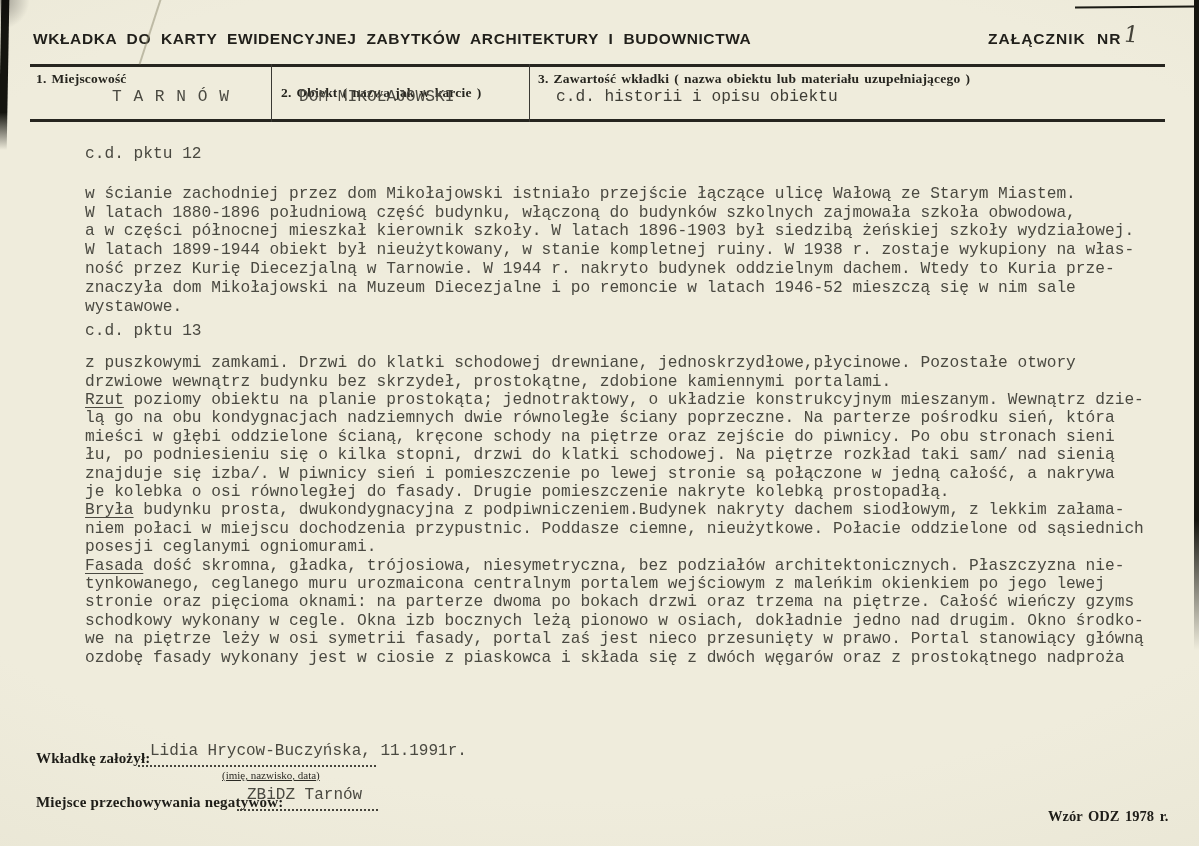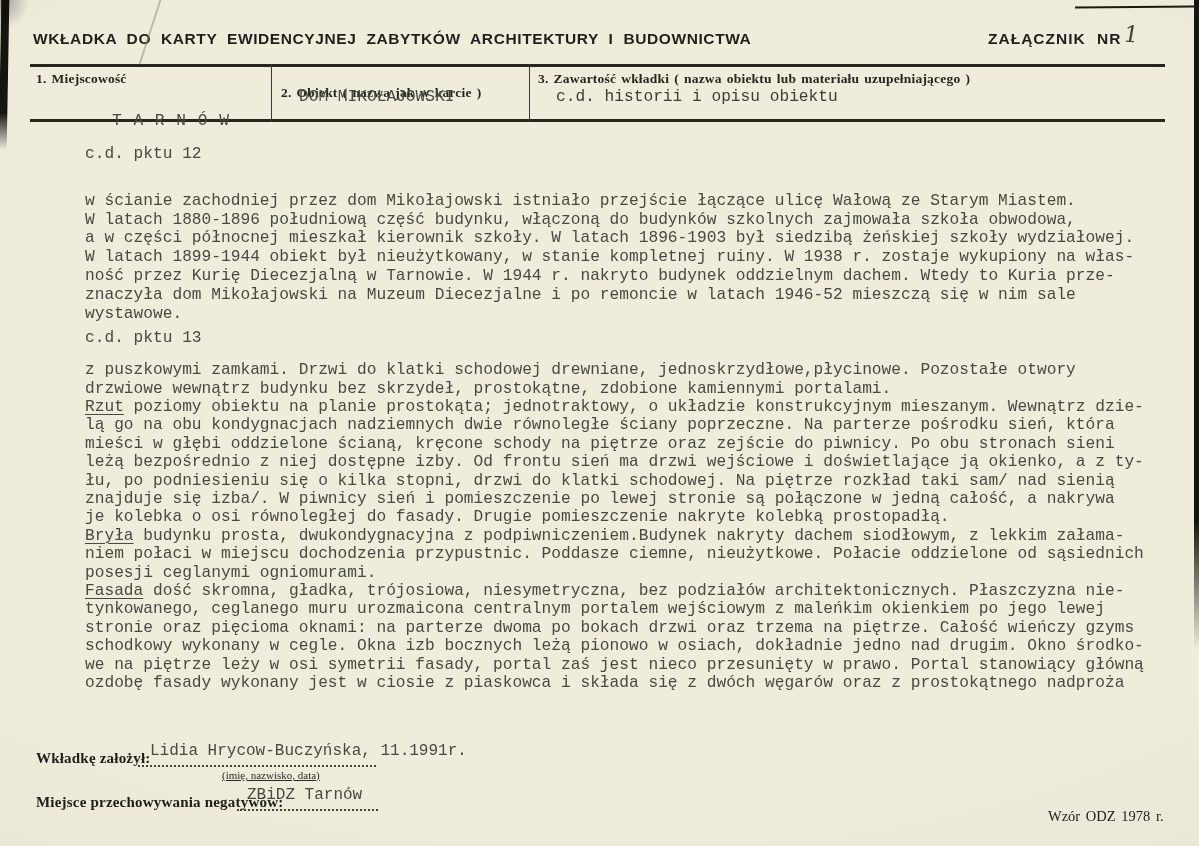--- a/index.html
+++ b/index.html
@@ -41,30 +41,30 @@
     position:absolute;top:71px;
     font-family:"Liberation Serif", serif;font-weight:600;
     font-size:13.5px;color:#26251f;letter-spacing:.2px;word-spacing:1.5px;
   }
   .col-label.c1{left:36px;} .col-label.c2{left:281px;margin-top:14px;} .col-label.c3{left:538px;}
   .mono{
     font-family:"Liberation Mono","DejaVu Sans Mono",monospace;
     color:#4a4941;
   }
   .col-value{position:absolute;top:88px;font-size:16.2px;white-space:pre;}
-  .col-value.c1{left:112px;letter-spacing:1px;margin-top:24px;}
+  .col-value.c1{left:112px;letter-spacing:1px;}
   .col-value.c2{left:299px;}
   .col-value.c3{left:556px;color:#3e3d35;}
   
   .body-text{
     position:absolute;left:85px;top:145px;width:1110px;
     font-size:16.2px;
   }
   .body-text .heading{line-height:18.8px;white-space:pre;}
-  .body-text .heading.h1{margin-bottom:28px;}
+  .body-text .heading.h1{margin-bottom:21px;}
   .body-text .heading.h2{margin-top:6px;margin-bottom:13px;}
   .body-text .para{margin:0;}
   .body-text .para .line{line-height:18.8px;white-space:pre;}
   .body-text .para.dense .line{line-height:18.4px;}
   .body-text .para.gap-after{margin-bottom:6px;}
   .u{text-decoration:underline;text-underline-offset:3px;text-decoration-thickness:1px;}
   
   .f-label{
     position:absolute;
     font-family:"Liberation Serif", serif;font-weight:bold;
@@ -82,21 +82,21 @@
     position:absolute;left:222px;top:769px;
     font-family:"Liberation Serif", serif;font-size:11px;color:#2b2a24;text-decoration:underline;
   }
   .f-printer{
     position:absolute;left:38px;top:815px;
     font-family:"Liberation Serif", serif;font-style:italic;
     font-size:12.5px;color:#33322b;word-spacing:3px;
   }
   .f-code{
     position:absolute;left:1048px;top:808px;
-    font-family:"Liberation Serif", serif;font-weight:normal;
+    font-family:"Liberation Serif", serif;font-weight:bold;
     font-size:14.5px;color:#1e1d18;word-spacing:2px;
   }
   
   .edge-left{
     position:absolute;left:0;top:0;width:8px;height:150px;
     background:linear-gradient(to bottom,#15150f 75%,rgba(21,21,15,0));
     transform:skewX(-1deg);
   }
   .edge-right{
     position:absolute;right:0;top:0;width:5px;height:650px;
@@ -151,21 +151,20 @@
       </div>
       <div class="heading h2">c.d. pktu 13</div>
       <div class="para dense">
         <div class="line">z puszkowymi zamkami. Drzwi do klatki schodowej drewniane, jednoskrzydłowe,płycinowe. Pozostałe otwory</div>
         <div class="line">drzwiowe wewnątrz budynku bez skrzydeł, prostokątne, zdobione kamiennymi portalami.</div>
       </div>
       <div class="para dense">
         <div class="line"><span class="u">Rzut</span> poziomy obiektu na planie prostokąta; jednotraktowy, o układzie konstrukcyjnym mieszanym. Wewnątrz dzie-</div>
         <div class="line">lą go na obu kondygnacjach nadziemnych dwie równoległe ściany poprzeczne. Na parterze pośrodku sień, która</div>
         <div class="line">mieści w głębi oddzielone ścianą, kręcone schody na piętrze oraz zejście do piwnicy. Po obu stronach sieni</div>
-        <div class="line">leżą bezpośrednio z niej dostępne izby. Od frontu sień ma drzwi wejściowe i doświetlające ją okienko, a z ty-</div>
         <div class="line">łu, po podniesieniu się o kilka stopni, drzwi do klatki schodowej. Na piętrze rozkład taki sam/ nad sienią</div>
         <div class="line">znajduje się izba/. W piwnicy sień i pomieszczenie po lewej stronie są połączone w jedną całość, a nakrywa</div>
         <div class="line">je kolebka o osi równoległej do fasady. Drugie pomieszczenie nakryte kolebką prostopadłą.</div>
       </div>
       <div class="para dense">
         <div class="line"><span class="u">Bryła</span> budynku prosta, dwukondygnacyjna z podpiwniczeniem.Budynek nakryty dachem siodłowym, z lekkim załama-</div>
         <div class="line">niem połaci w miejscu dochodzenia przypustnic. Poddasze ciemne, nieużytkowe. Połacie oddzielone od sąsiednich</div>
         <div class="line">posesji ceglanymi ogniomurami.</div>
       </div>
       <div class="para dense">

